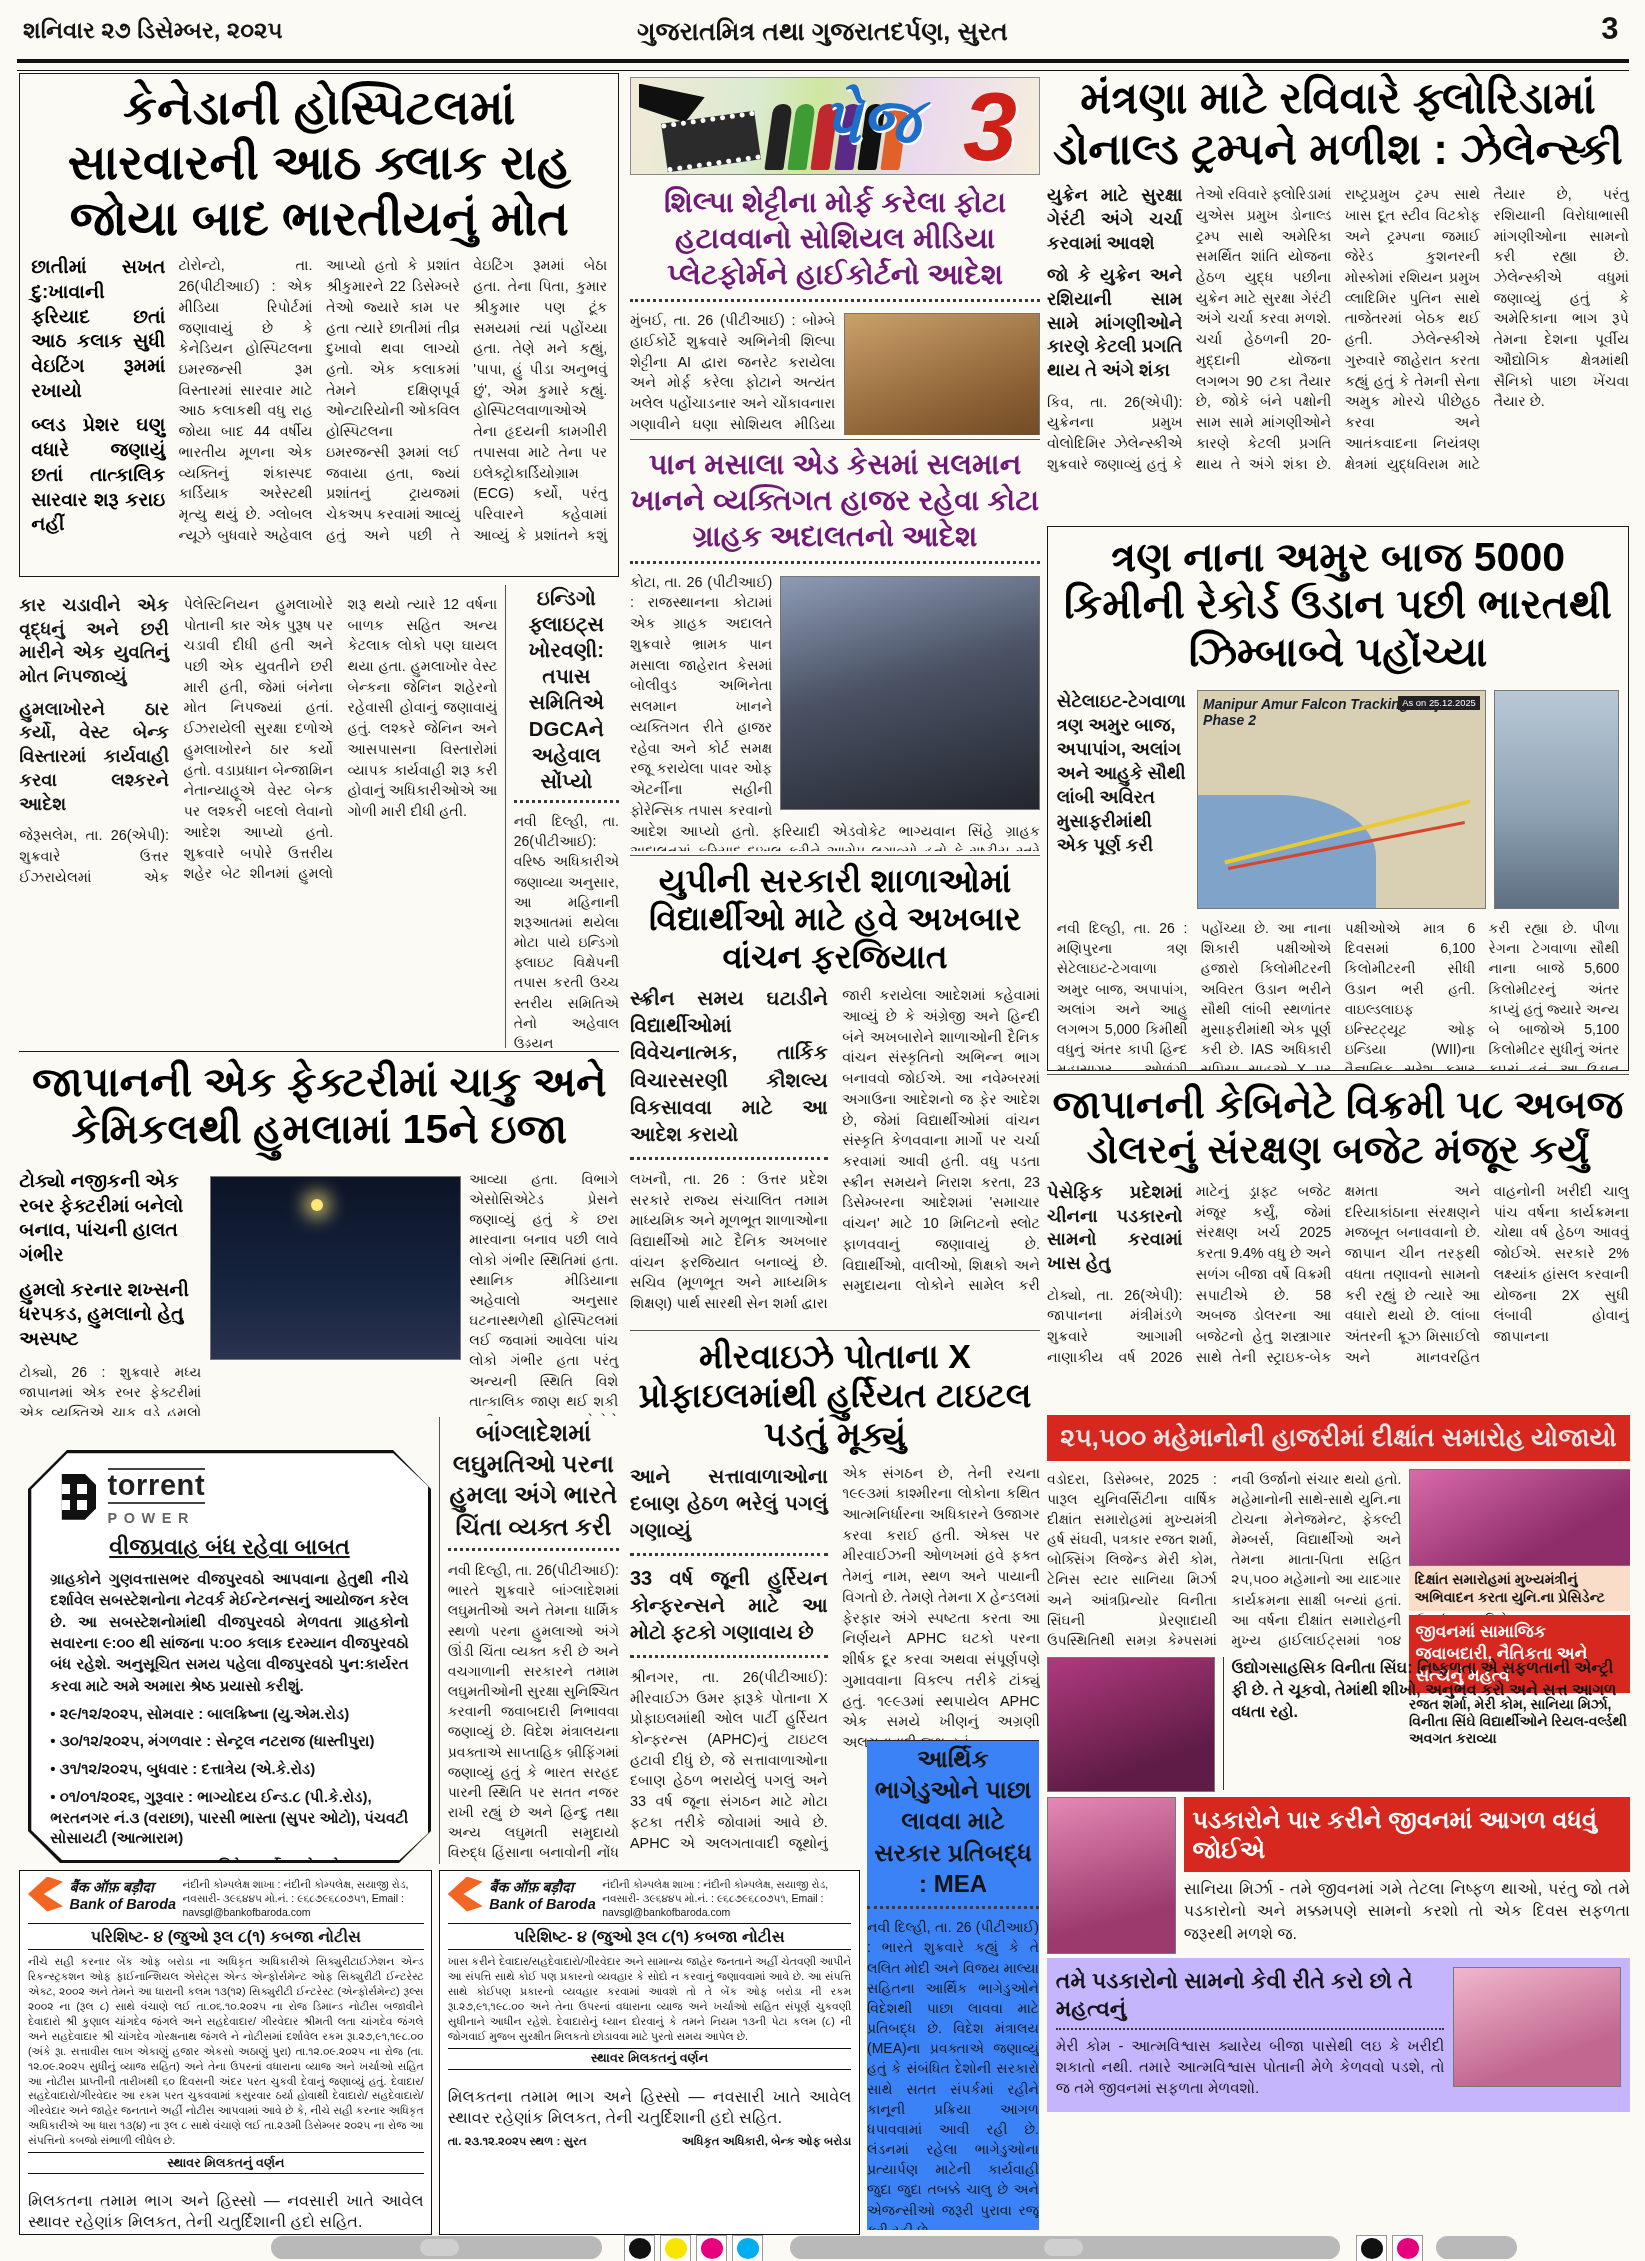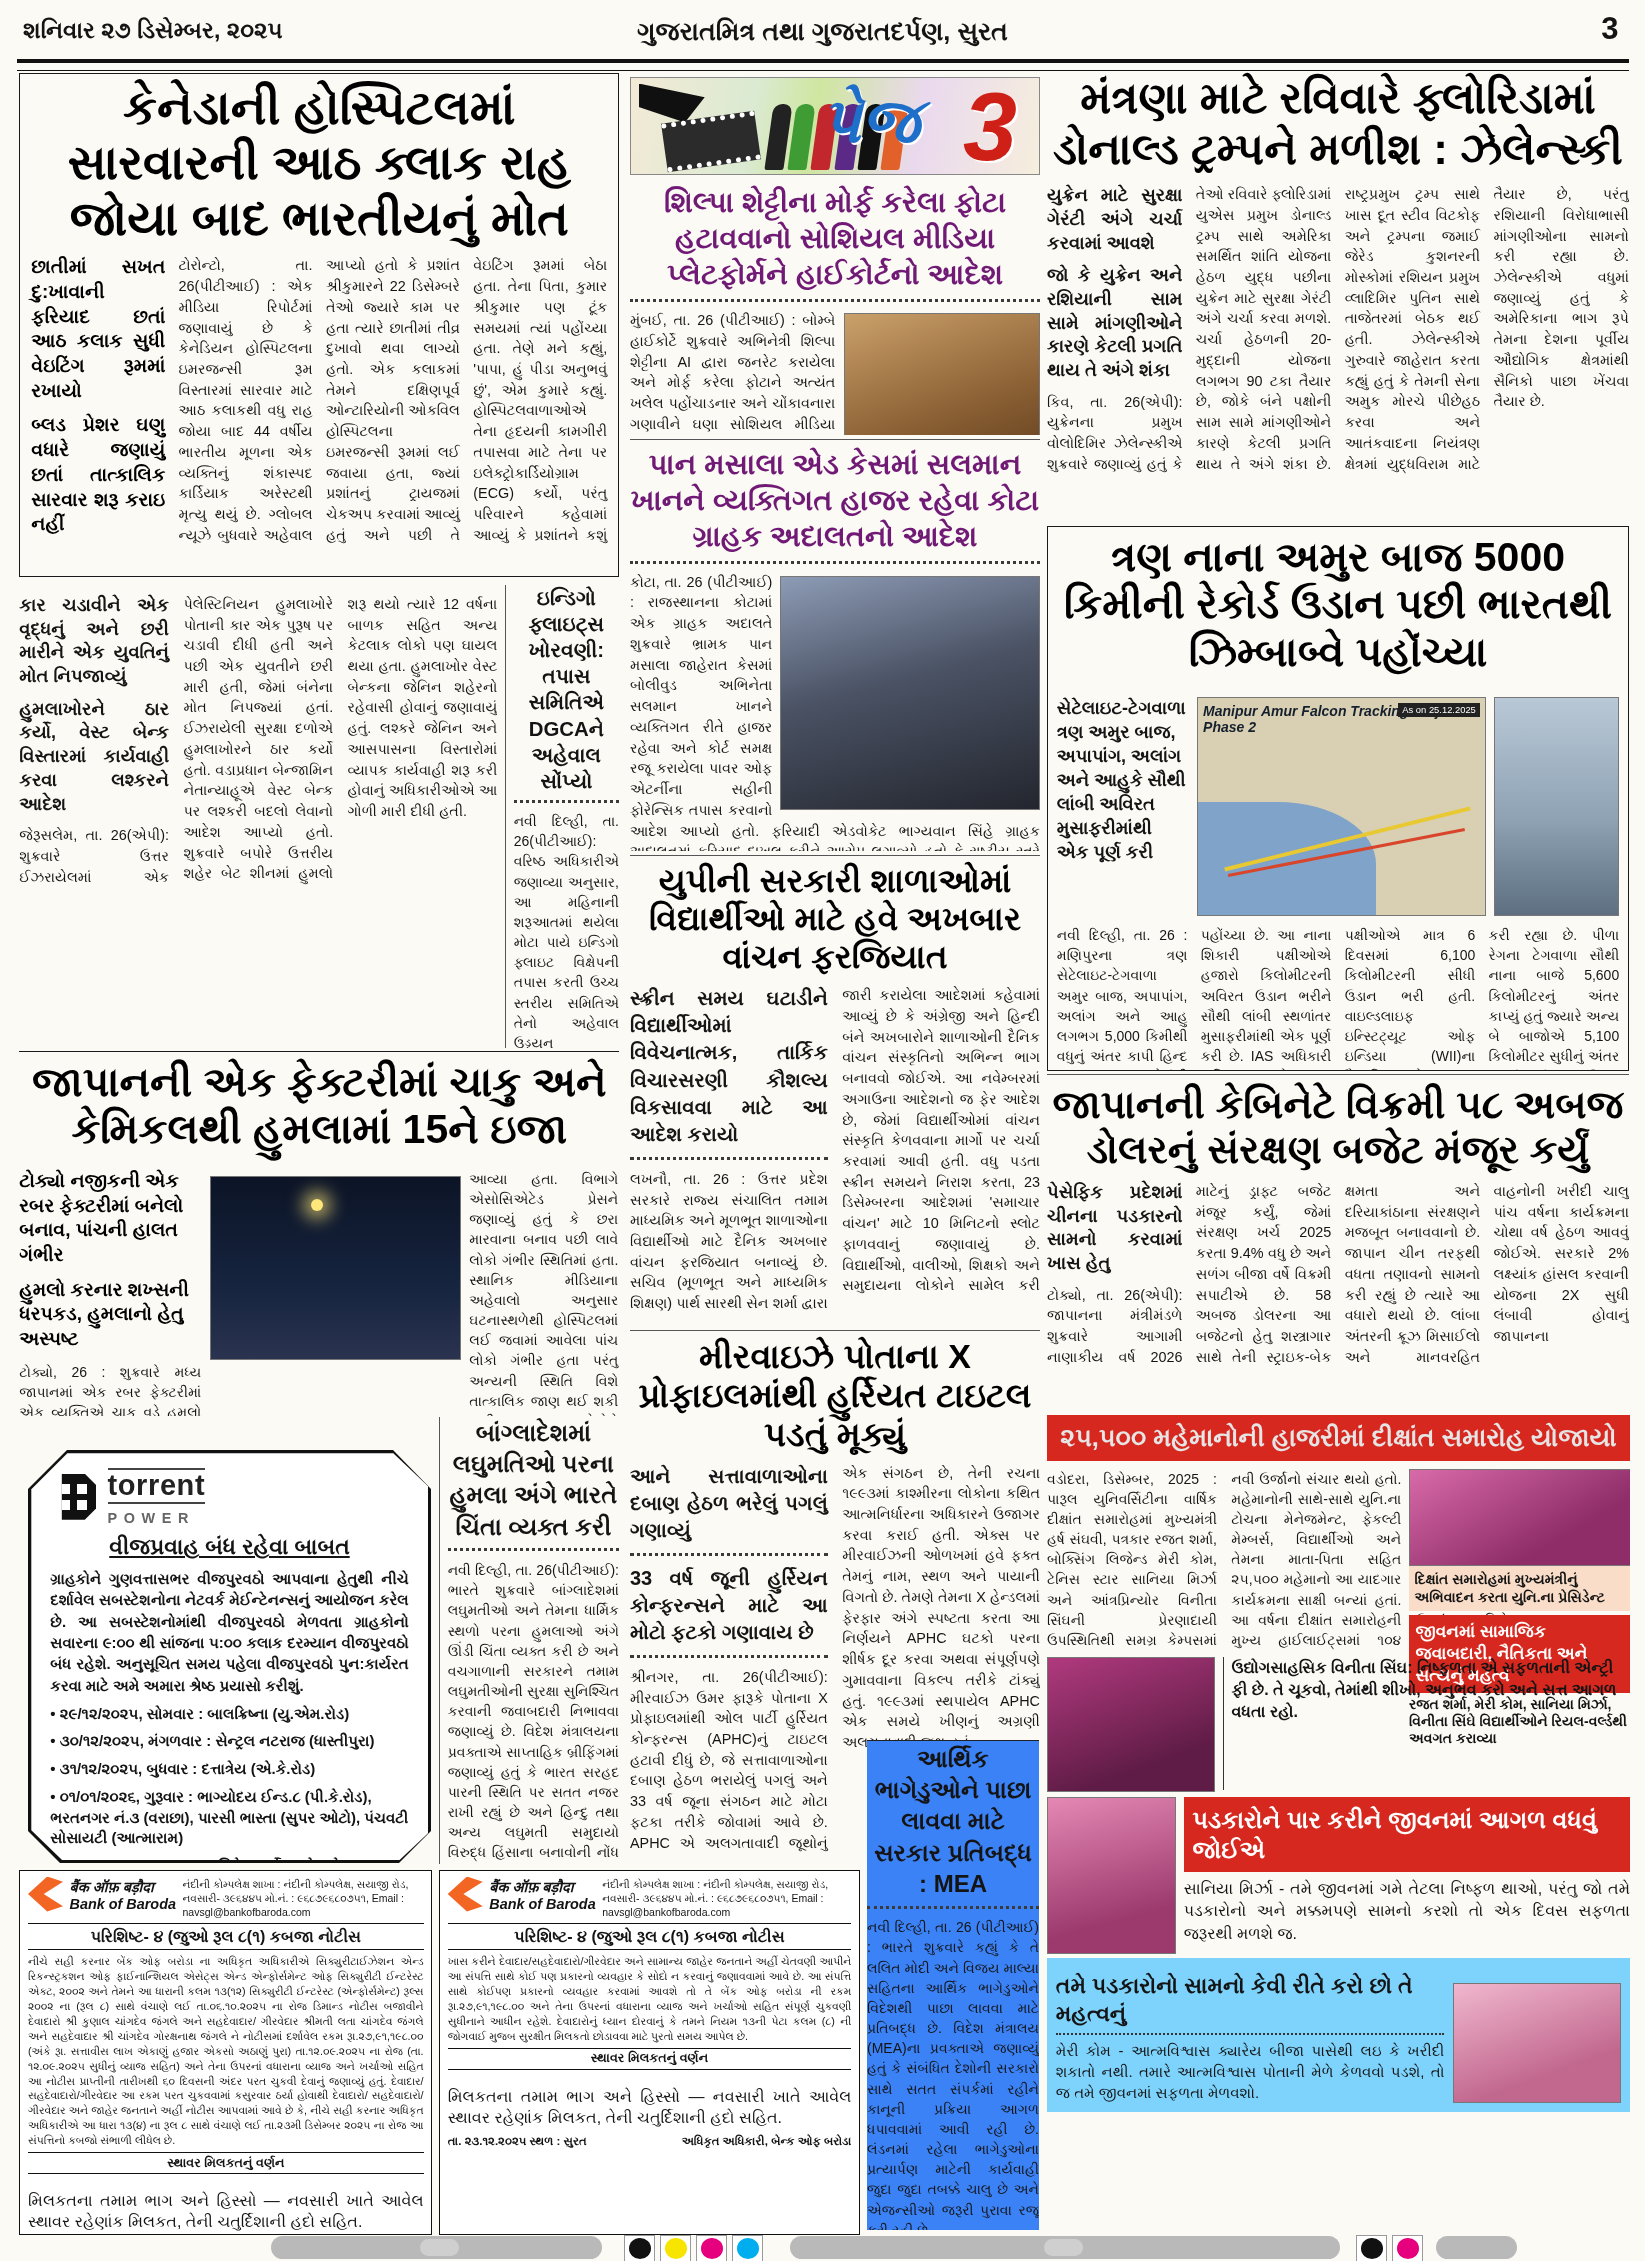--- a/index.html
+++ b/index.html
@@ -61,21 +61,21 @@
 
   
   #sec-salman{left:630px;top:439px;width:410px;height:412px;border-top:1.1px solid #555;padding-top:6.6px;}
   #sec-salman .kick{font-size:29px;}
   #salman-photo{float:right;width:258px;height:232px;margin:4.4px 0 2.2px 7.7px;background:linear-gradient(165deg,#8d9bb5 0%,#4a5264 45%,#23262e 100%);}
   #salman-body{font-size:14.4px;}
 
   
   #sec-falcon{left:1047px;top:526px;width:582px;height:545px;border:1.7px solid #1a1a1a;padding:6.6px 8.8px;}
   #sec-falcon .hl{font-size:41px;}
-  #falcon-row{display:flex;gap:8.8px;margin-top:21px;}
+  #falcon-row{display:flex;gap:8.8px;margin-top:14px;}
   #falcon-lead{width:131px;font-weight:800;font-size:18px;line-height:1.33;}
   #falcon-map{width:287px;height:217px;background:#d9cfb2;}
   #falcon-map .mt{position:absolute;left:5.5px;top:4.4px;font-size:14px;font-weight:700;font-style:italic;color:#15202e;}
   #falcon-sea{position:absolute;left:0;bottom:0;width:62%;height:52%;background:#7fa3c9;border-radius:0 55% 0 0;}
   #falcon-path1{position:absolute;left:8%;bottom:34%;width:88%;height:4.4px;background:#e8c931;transform:rotate(-14deg);}
   #falcon-path2{position:absolute;left:10%;bottom:28%;width:84%;height:3.3px;background:#d8452b;transform:rotate(-11deg);}
   #falcon-tag{position:absolute;right:4.4px;top:4.4px;background:#222;color:#fff;font-size:9.4px;padding:1.7px 4.4px;}
   #falcon-photo{flex:1;height:217px;background:linear-gradient(180deg,#b9c8d6 0%,#8fa3b5 55%,#5d6f80 100%);}
   #falcon-body{height:199px;margin-top:8.8px;font-size:14px;}
 
@@ -129,21 +129,21 @@
   #p-red1{margin-top:4.4px;background:#d6281e;color:#fff;font-size:17px;font-weight:800;line-height:1.3;padding:5.5px 6.6px;}
   #p-row2{display:flex;gap:7.7px;margin-top:6.6px;height:133px;}
   #p-photo2{width:166px;height:133px;background:linear-gradient(160deg,#b03a7e,#5f1c46 75%);}
   #p-vinita{flex:1;font-size:16px;font-weight:700;line-height:1.38;border-left:1.7px solid #333;padding-left:7.7px;}
   #p-names{margin-top:3.3px;font-size:14px;font-weight:700;}
   #p-red2{margin-top:6.6px;display:flex;gap:7.7px;height:155px;}
   #p-sania{width:127px;height:155px;background:linear-gradient(165deg,#e488b4,#9c3a6e 75%);}
   #p-red2-right{flex:1;}
   #p-red2-title{background:#d6281e;color:#fff;font-size:24px;font-weight:800;line-height:1.25;padding:7.7px 8.8px;}
   #p-red2-body{font-size:16px;line-height:1.4;margin-top:5.5px;text-align:justify;}
-  #p-pink{margin-top:6.6px;background:#7dd3fc;padding:8.8px;display:flex;gap:8.8px;height:136px;align-items:flex-end;}
+  #p-pink{margin-top:6.6px;background:#c4b5fd;padding:8.8px;display:flex;gap:8.8px;height:136px;}
   #p-pink-left{flex:1;}
   #p-pink-title{font-size:22px;font-weight:800;line-height:1.25;border-bottom:2.8px dotted #333;padding-bottom:5.5px;}
   #p-pink-body{font-size:15px;line-height:1.4;margin-top:5.5px;text-align:justify;}
   #p-marykom{width:166px;height:118px;background:linear-gradient(160deg,#f0b7cd,#c2688f 70%);}
 
   
   #sec-torrent{left:28px;top:1450px;width:403px;height:413px;background:#111;
      clip-path:polygon(39px 0,365px 0,403px 39px,403px 381px,371px 413px,32px 413px,0 381px,0 39px);}
   #torrent-inner{position:absolute;left:3.3px;top:3.3px;right:3.3px;bottom:3.3px;background:#fff;
      clip-path:polygon(36px 0,362px 0,400px 36px,400px 377px,368px 407px,31px 407px,0 377px,0 36px);padding:14.4px 19px;box-sizing:border-box;}

